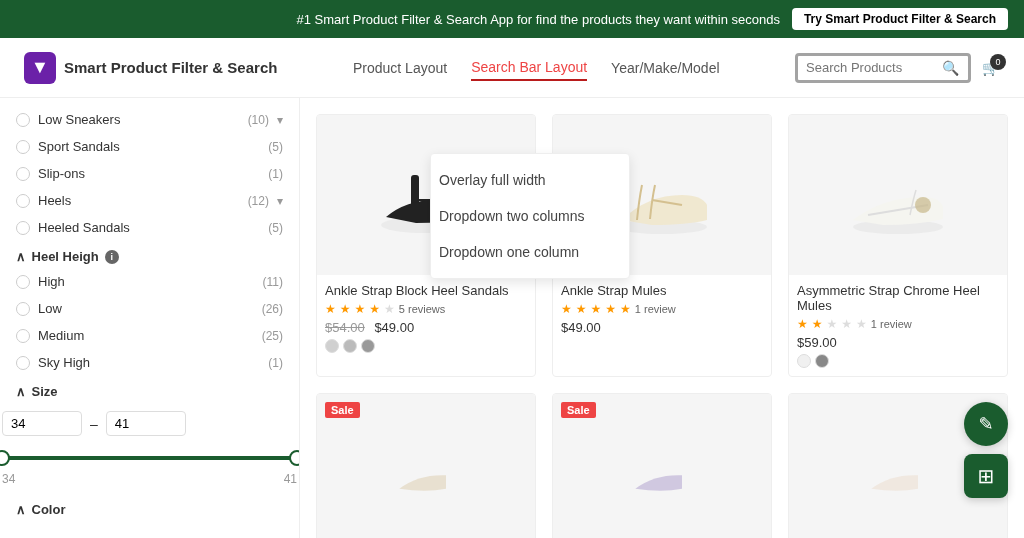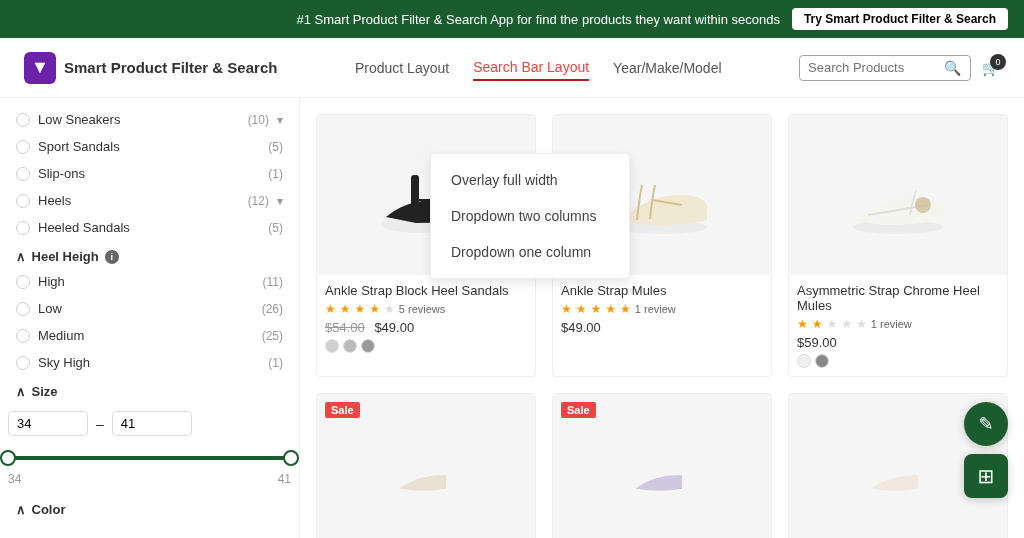--- a/index.html
+++ b/index.html
@@ -77,21 +77,21 @@
     }
     .header-right {
       display: flex;
       align-items: center;
       gap: 12px;
       margin-left: auto;
     }
     .search-box {
       display: flex;
       align-items: center;
-      border: 1px solid #a3a3a3;
+      border: 3px solid #a3a3a3;
       border-radius: 4px;
       padding: 4px 8px;
       gap: 6px;
     }
     .search-box input {
       border: none;
       outline: none;
       font-size: 13px;
       width: 130px;
       color: #999;
@@ -163,21 +163,21 @@
       background: #666;
       color: #fff;
       border-radius: 50%;
       font-size: 9px;
       display: flex;
       align-items: center;
       justify-content: center;
     }
 
     .size-range {
-      padding: 8px 8px;
+      padding: 8px 2px;
     }
     .size-inputs {
       display: flex;
       align-items: center;
       gap: 8px;
       margin-bottom: 12px;
     }
     .size-input {
       border: 1px solid #ddd;
       border-radius: 4px;
@@ -302,21 +302,21 @@
       left: 430px;
       background: #fff;
       border: 1px solid #eee;
       box-shadow: 0 4px 12px rgba(0,0,0,0.1);
       border-radius: 4px;
       min-width: 200px;
       z-index: 100;
       padding: 8px 0;
     }
     .dropdown-item {
-      padding: 10px 20px;
+      padding: 10px 8px;
       font-size: 14px;
       color: #444;
       cursor: pointer;
     }
 
     
     .fab-chart {
       position: fixed;
       bottom: 40px;
       right: 16px;

